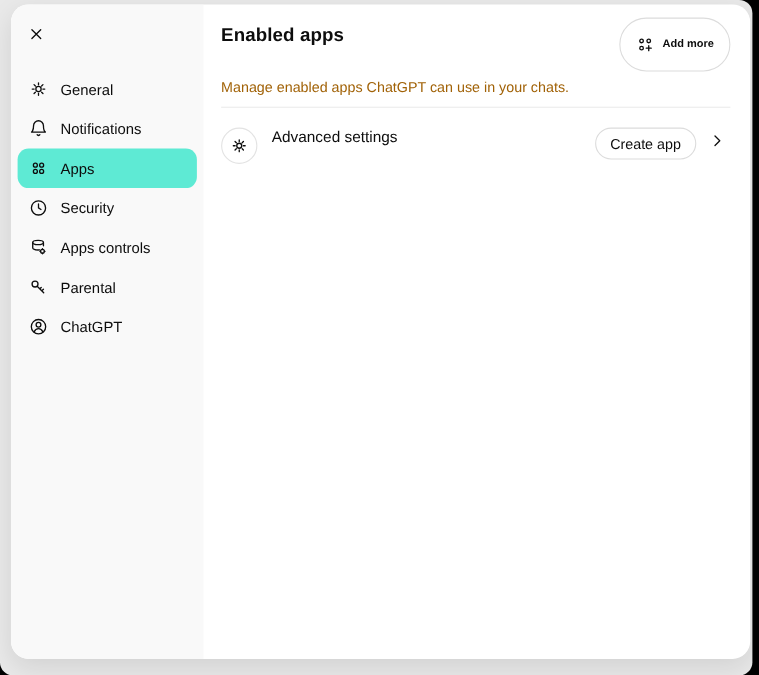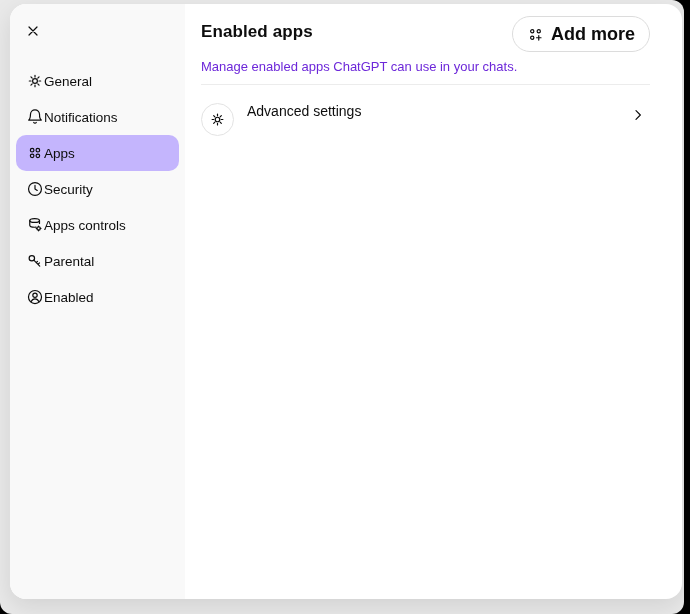--- a/index.html
+++ b/index.html
@@ -30,40 +30,40 @@
     padding:12px 6px 0 6px;
   }
   .close-btn {
     width:30px; height:30px; margin-left:2px;
     display:flex; align-items:center; justify-content:center;
     background:transparent; border:none; border-radius:8px; cursor:pointer;
   }
   .nav { margin-top:17px; display:flex; flex-direction:column; }
   .nav-item {
     height:36px; border-radius:10px;
-    display:flex; align-items:center; 
+    display:flex; align-items:center; gap:11px;
     padding:0 10px; cursor:pointer;
     font-size:13.5px; color:#0d0d0d; white-space:nowrap;
   }
-  .nav-item.selected { background:#c4b5fd; }
+  .nav-item.selected { background:#5eead4; }
   .icon { display:flex; align-items:center; justify-content:center; flex-shrink:0; }
   svg { display:block; }
   
-  .main { flex:1; padding:12px 32px 0 16px; min-width:0; }
+  .main { flex:1; padding:12px 18px 0 16px; min-width:0; }
   .header-row { display:flex; justify-content:space-between; align-items:flex-start; }
   .page-title { font-size:17px; font-weight:700; letter-spacing:.1px; padding-top:6px; }
-  .subtitle { font-size:13px; color:#6d28d9; margin-top:7px; }
+  .subtitle { font-size:13px; color:#a16207; margin-top:7px; }
   .divider { height:1px; background:#ececec; margin-top:10px; }
   .pill-btn {
     background:#fff; border:1px solid #dcdcdc; border-radius:999px;
     display:inline-flex; align-items:center; gap:7px;
     color:#0d0d0d; cursor:pointer;
     font-family:inherit;
   }
-  .add-more { height:36px; padding:0 14px; font-size:18px; font-weight:600; }
+  .add-more { height:49px; padding:0 14px; font-size:10px; font-weight:600; }
   .advanced-row { display:flex; align-items:flex-start; margin-top:18px; height:48px; cursor:pointer; }
   .gear-circle {
     width:33px; height:33px; border-radius:50%;
     border:1px solid #e3e3e3; background:#fff;
     display:flex; align-items:center; justify-content:center; flex-shrink:0;
   }
   .row-label { margin-left:13px; font-size:14px; flex:1; }
   .create-app { height:29px; padding:0 13px; font-size:13px; font-weight:500; }
   .chevron-btn {
     background:transparent; border:none; cursor:pointer;
@@ -156,21 +156,21 @@
 
 
       <div class="nav-item">
         <span class="icon">
           <svg width="18" height="18" viewBox="0 0 24 24" fill="none" stroke="#0d0d0d" stroke-width="1.6" stroke-linecap="round">
             <circle cx="12" cy="12" r="8.7"></circle>
             <circle cx="12" cy="9.6" r="2.9"></circle>
             <path d="M6.7 18.4c1.2-2.8 3.1-4 5.3-4s4.1 1.2 5.3 4"></path>
           </svg>
         </span>
-        <span>Enabled</span>
+        <span>ChatGPT</span>
       </div>
 
     </div>
   </div>
 
   <div class="main">
 
     <div class="header-row">
       <div>
         <div class="page-title">Enabled apps</div>
@@ -193,20 +193,23 @@
     <div class="divider"></div>
 
     <div class="advanced-row">
       <span class="gear-circle">
         <svg width="17" height="17" viewBox="0 0 24 24" fill="none" stroke="#0d0d0d" stroke-width="1.7" stroke-linecap="round">
           <circle cx="12" cy="12" r="3.2"></circle>
           <path d="M12 4.4v2.3M12 17.3v2.3M4.4 12h2.3M17.3 12h2.3M6.6 6.6l1.65 1.65M15.75 15.75l1.65 1.65M17.4 6.6l-1.65 1.65M8.25 15.75L6.6 17.4"></path>
         </svg>
       </span>
       <span class="row-label">Advanced settings</span>
+      <button class="pill-btn create-app">
+        <span>Create app</span>
+      </button>
       <span class="chevron-btn">
         <svg width="16" height="16" viewBox="0 0 24 24" fill="none" stroke="#0d0d0d" stroke-width="1.8" stroke-linecap="round" stroke-linejoin="round">
           <path d="M9 5.5l6.5 6.5L9 18.5"></path>
         </svg>
       </span>
     </div>
 
   </div>
 </div>
 

